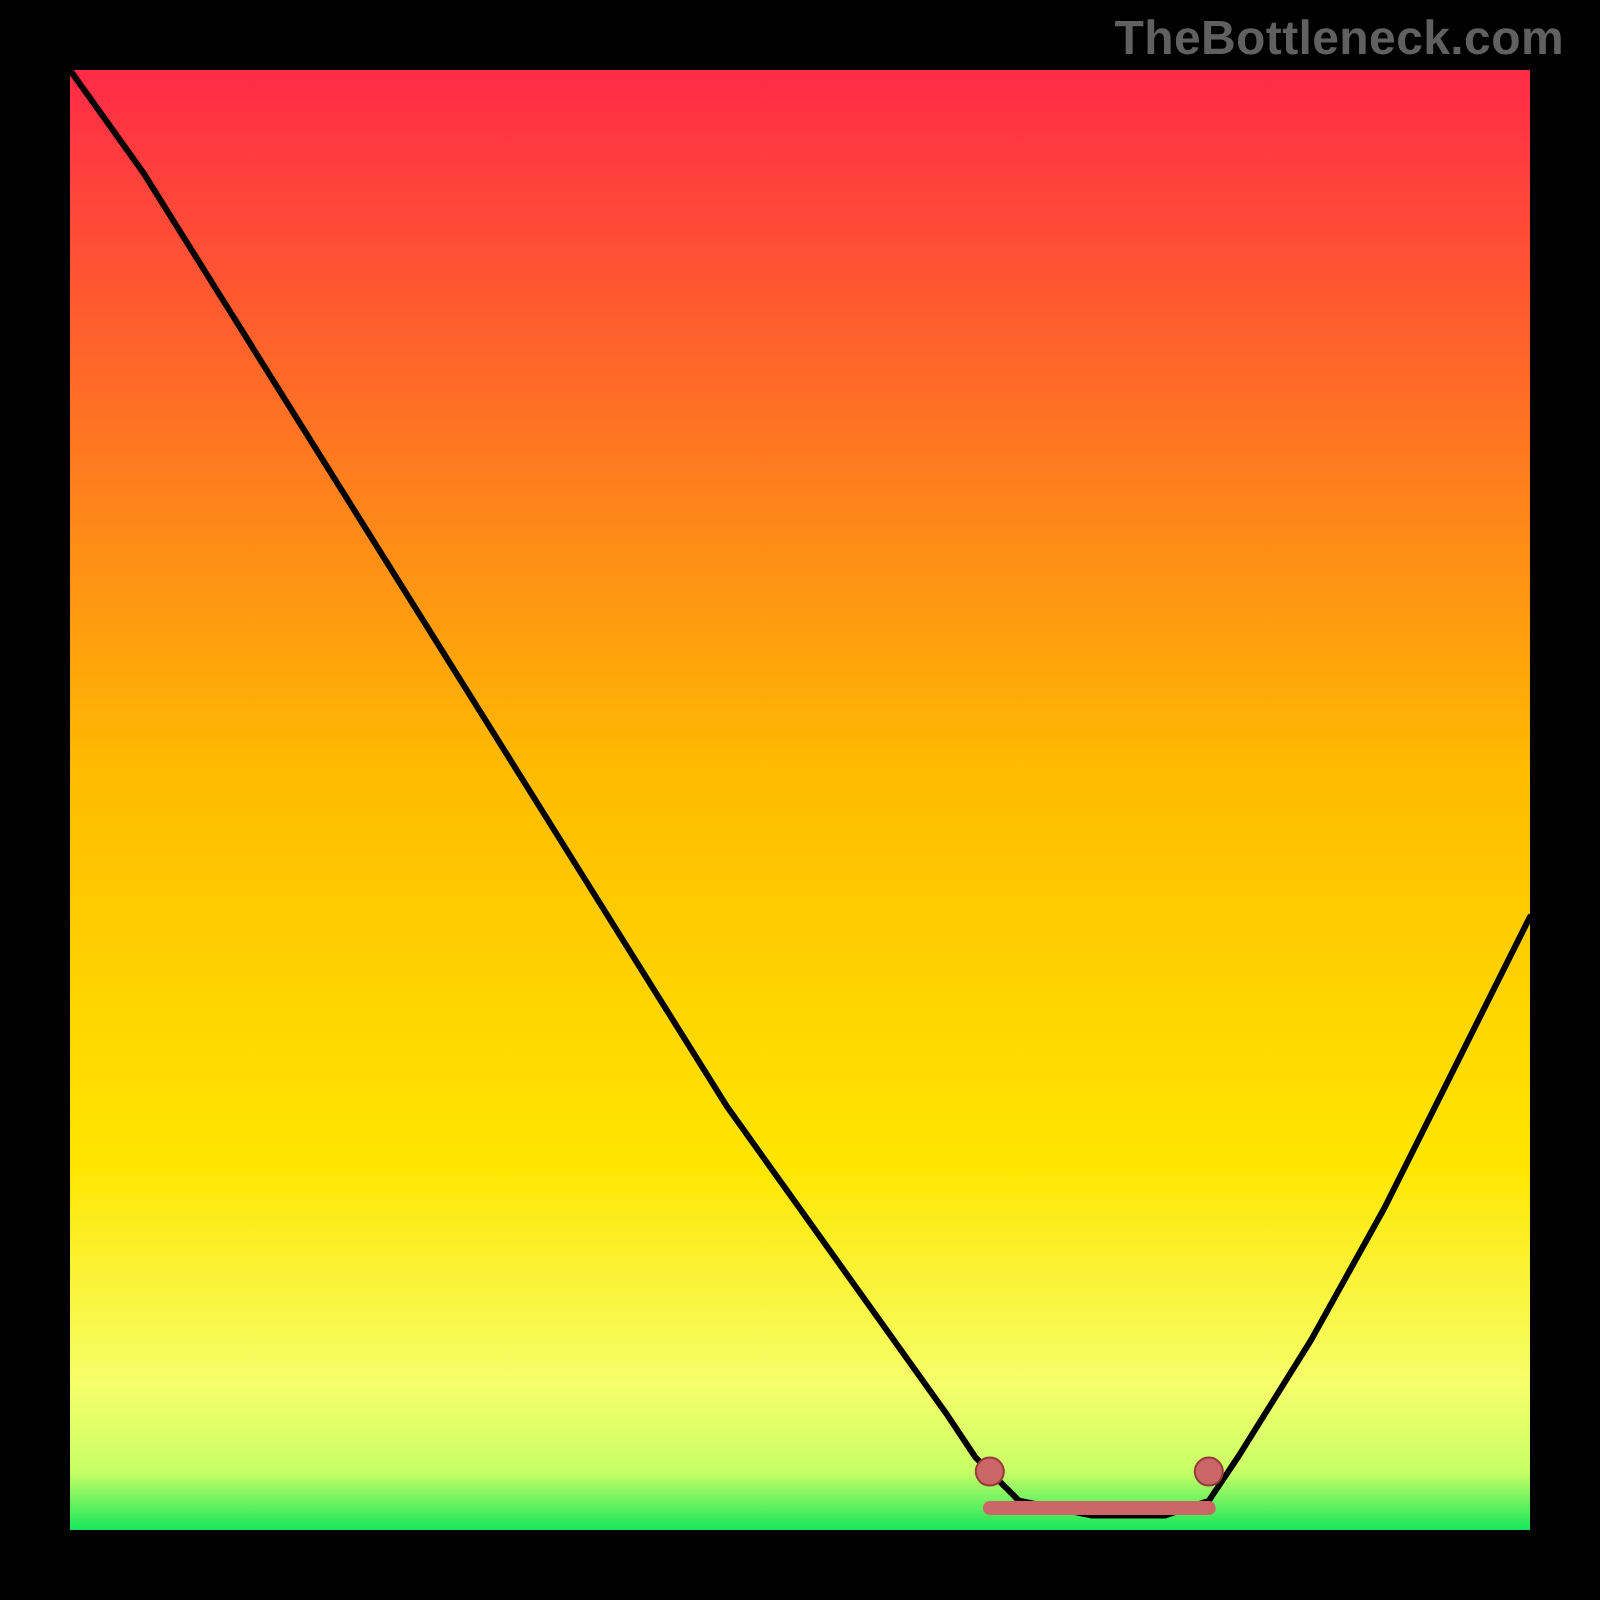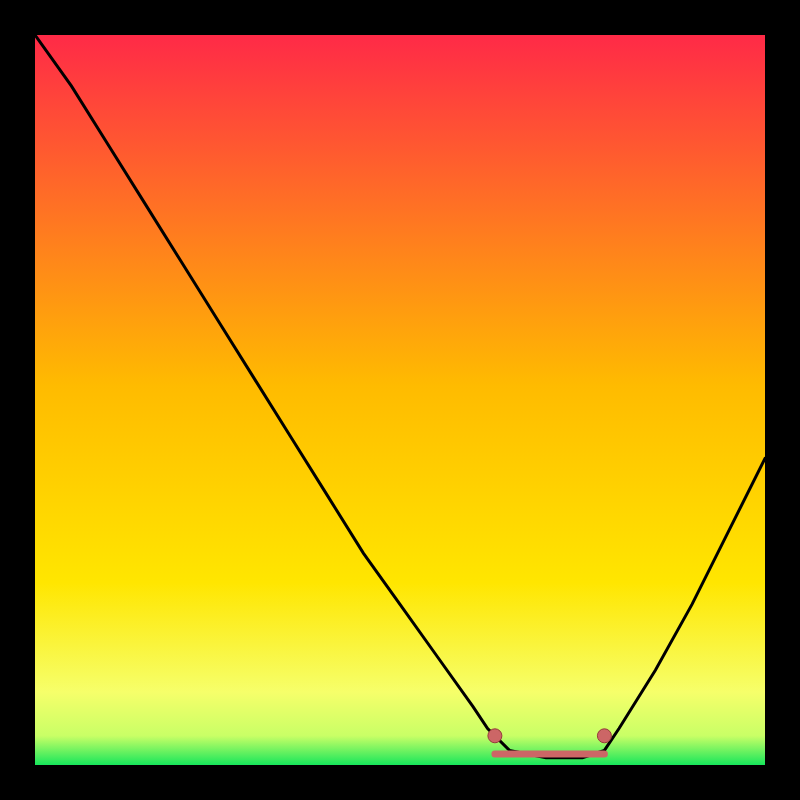--- a/index.html
+++ b/index.html
@@ -32,20 +32,21 @@
     color: #606060;
     letter-spacing: 0.2px;
   }
   svg { display: block; }
 </style>
 </head>
 <body>
 
 <div class="stage">
 
+  <div class="watermark">TheBottleneck.com</div>
 
   <div class="plot-area">
     <svg id="chart-svg" width="730" height="730" viewBox="0 0 730 730">
       <defs>
         <linearGradient id="bg-grad" x1="0" y1="0" x2="0" y2="1">
           <stop id="g0" offset="0%" stop-color="#ff2a47"></stop>
           <stop id="g1" offset="48%" stop-color="#ffbb00"></stop>
           <stop id="g2" offset="75%" stop-color="#ffe600"></stop>
           <stop id="g3" offset="90%" stop-color="#f6ff6a"></stop>
           <stop id="g4" offset="96%" stop-color="#c9ff66"></stop>

